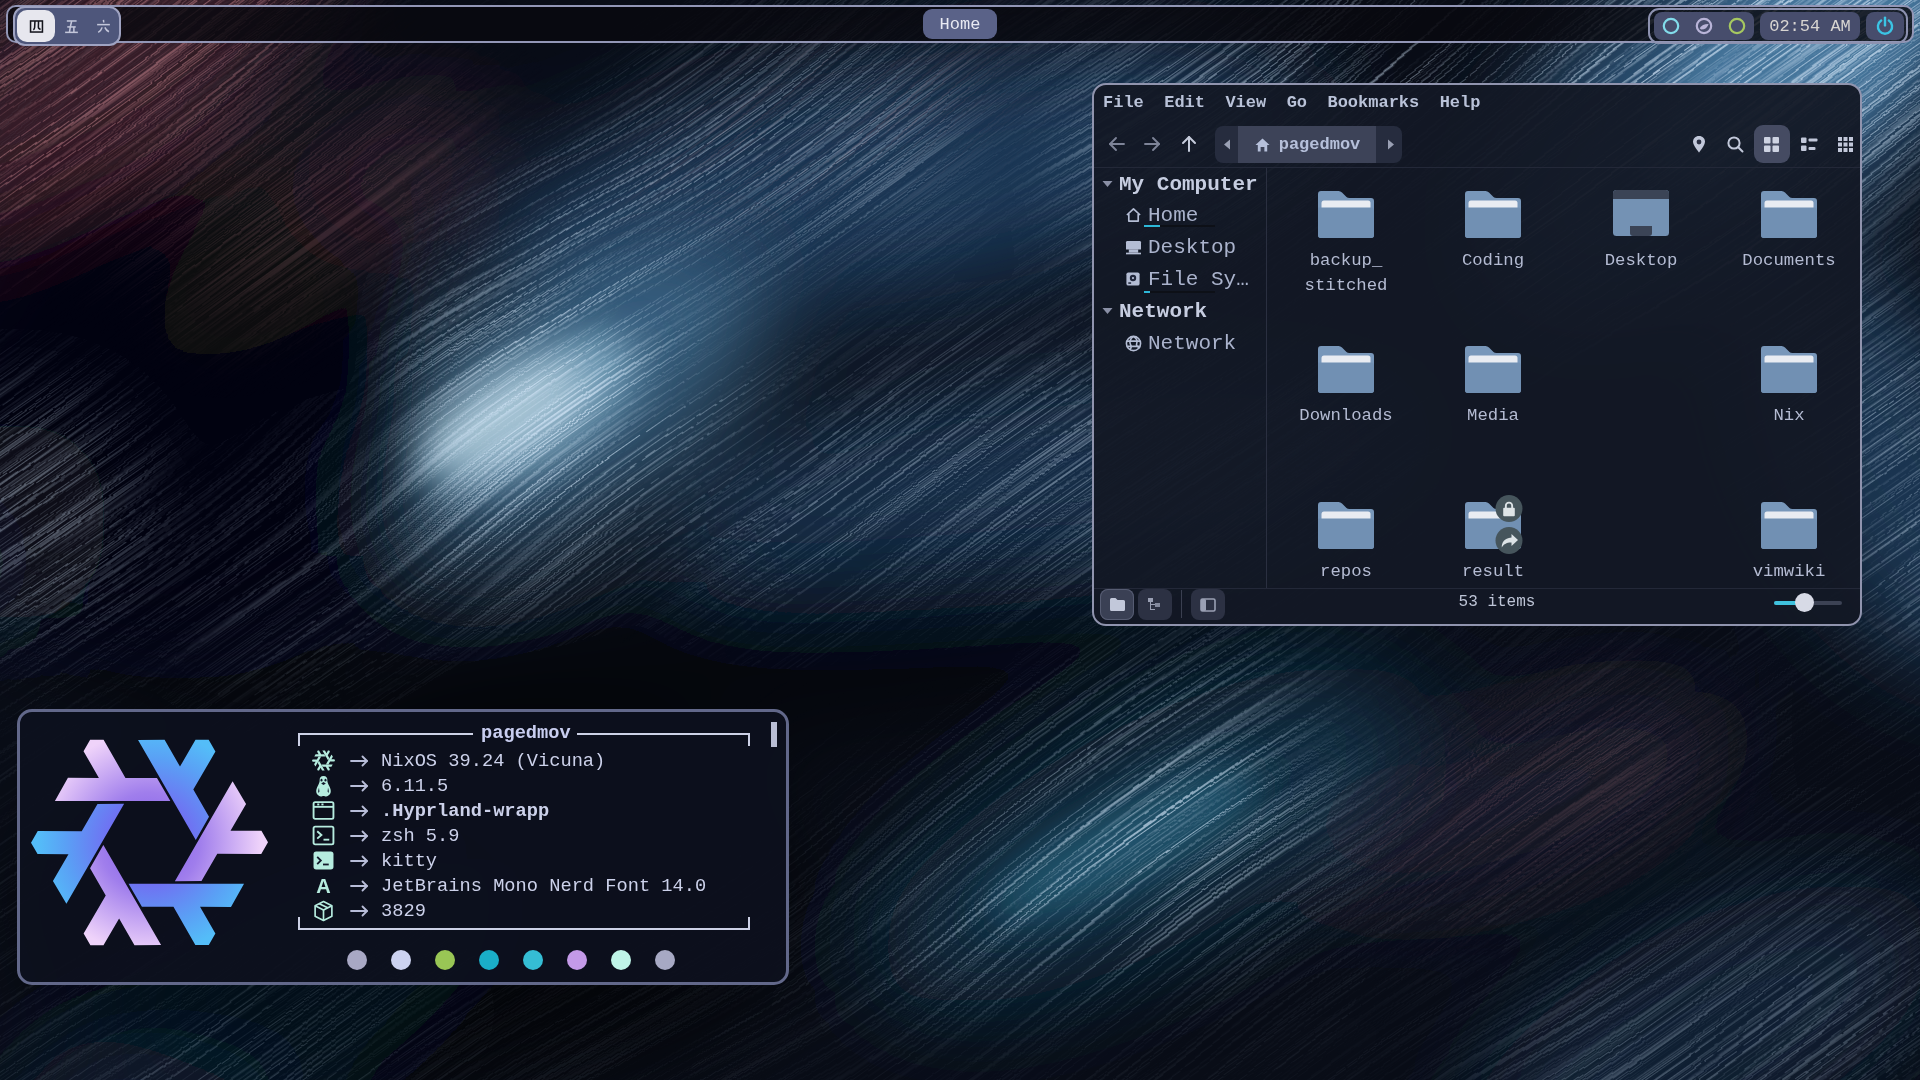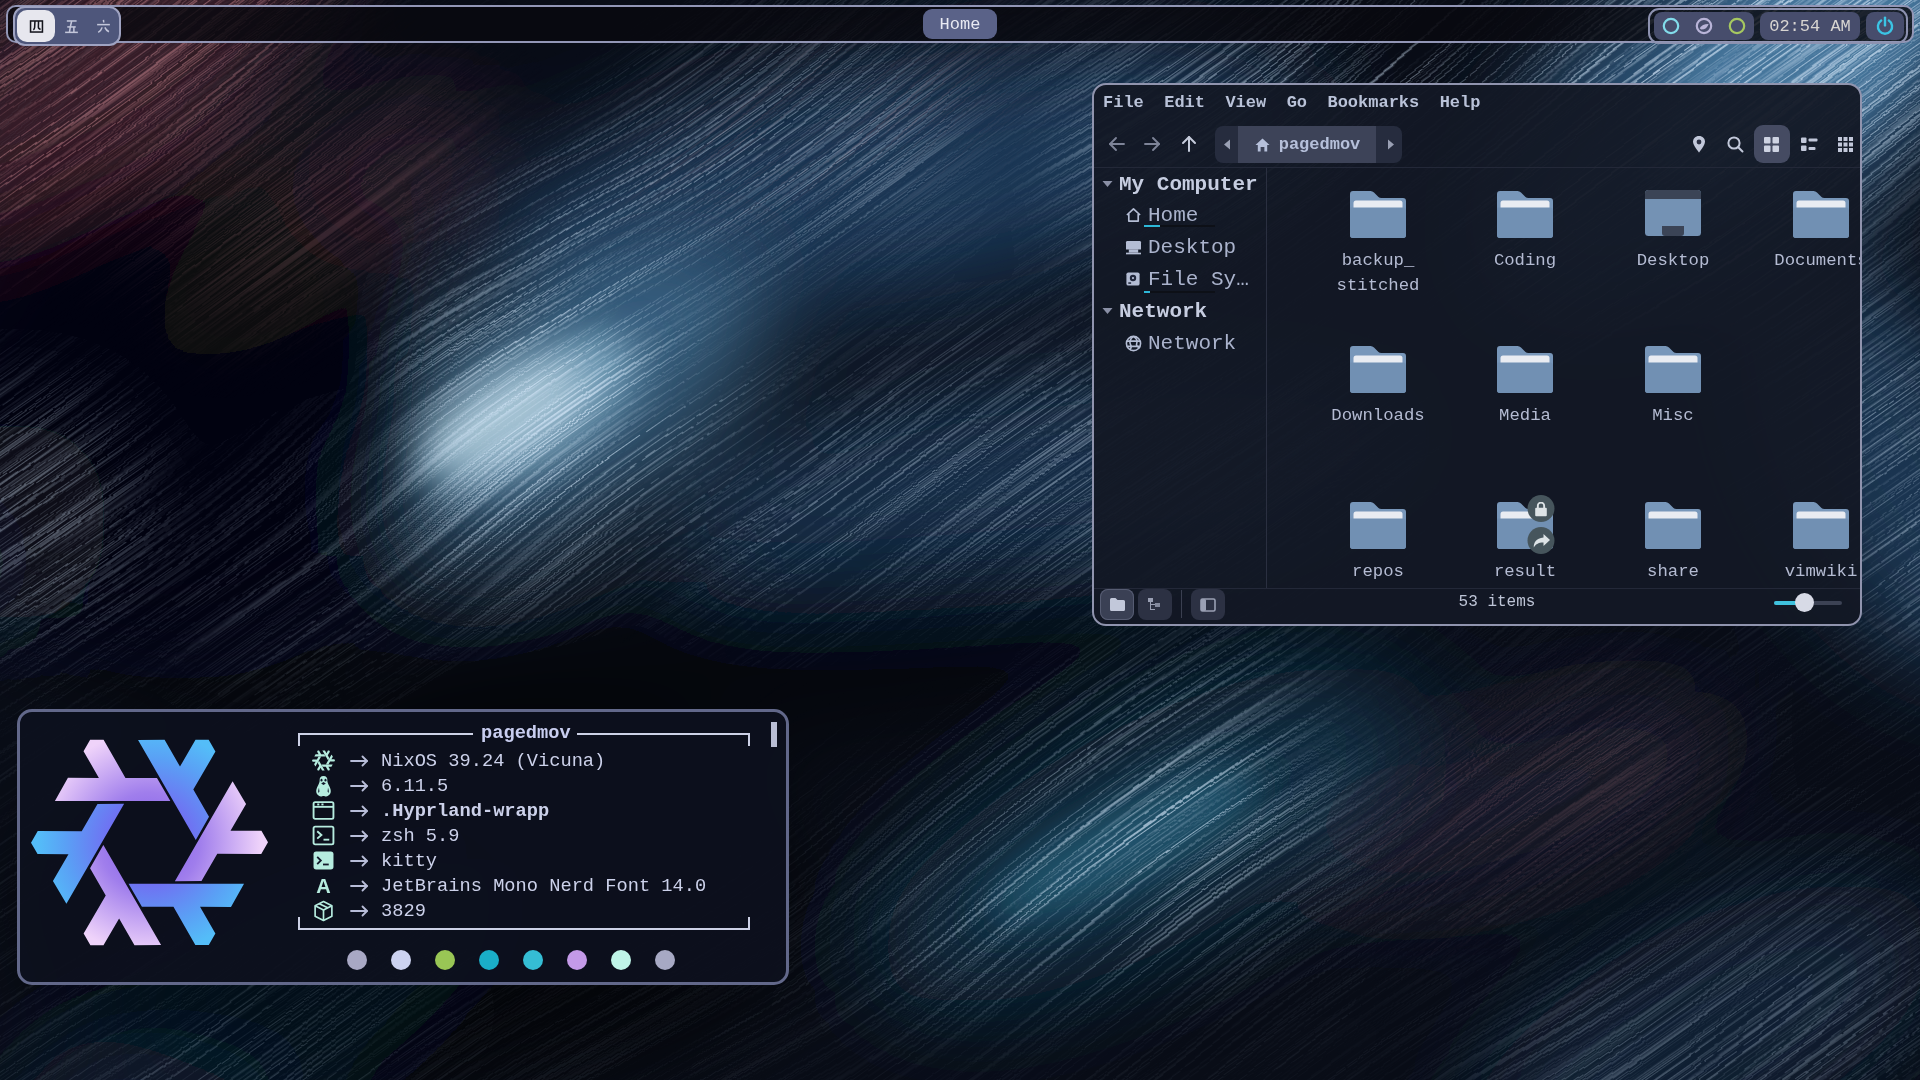--- a/index.html
+++ b/index.html
@@ -50,21 +50,21 @@
   #pathbar { position:absolute; left:121px; top:4px; width:187px; height:37px;
              background:#262c3e; border-radius:8px; }
   #pathseg { position:absolute; left:23px; top:0; width:138px; height:37px; background:#3d4358;
              display:flex; align-items:center; justify-content:center; gap:8px;
              color:#b6c0da; font-size:17px; font-weight:bold; }
   #gridbtn { position:absolute; left:660px; top:3px; width:36px; height:38px; background:#454b62; border-radius:9px; }
   #fmside { position:absolute; left:0; top:83px; width:172px; height:421px; font-size:21px; }
   #fmsep  { position:absolute; left:172px; top:83px; width:1px; height:421px; background:#2a2f40; }
   .sitem { position:absolute; display:flex; align-items:center; color:#aab3cc; }
   .shead { font-weight:bold; color:#c6cde0; }
-  #fmgrid { position:absolute; left:172px; top:83px; width:598px; height:421px;margin-left:32px; }
+  #fmgrid { position:absolute; left:172px; top:83px; width:598px; height:421px; }
   .cell { position:absolute; width:148px; display:flex; flex-direction:column; align-items:center; }
   .clabel { margin-top:9px; font-size:17.3px; color:#b4bbd2; line-height:25px; text-align:center; }
   #fmstatus { position:absolute; left:0; bottom:0; width:100%; height:40px; }
   .sbtn { position:absolute; top:5px; width:34px; height:31px; border-radius:8px; background:#2c3143;
           display:flex; align-items:center; justify-content:center; }
   #sb1 { left:6px; background:#3a4054; box-shadow:0 0 0 1px #565c72 inset; }
   #sb2 { left:44px; }
   #sb3 { left:97px; }
   #sbsep { position:absolute; left:87px; top:6px; width:1px; height:28px; background:#3a3f50; }
   #scount { position:absolute; left:20px; width:100%; top:0; height:36px; display:flex; align-items:center;
@@ -569,50 +569,44 @@
           <use href="#sfolder"></use>
         </svg>
       <div class="clabel">Downloads</div>
     </div>
     <div class="cell" style="left:153px;top:175px">
       <svg width="56" height="51">
           <use href="#sfolder"></use>
         </svg>
       <div class="clabel">Media</div>
     </div>
-    <div class="cell" style="left:301px;top:175px">
-      <svg width="56" height="51">
-          <use href="#sfolder"></use>
-        </svg>
-      <div class="clabel">Misc</div>
+    <div class="cell" style="left:449px;top:175px">
+      <svg width="56" height="51">
+          <use href="#sfolder"></use>
+        </svg>
+      <div class="clabel">Nix</div>
     </div>
     <div class="cell" style="left:6px;top:331px">
       <svg width="56" height="51">
           <use href="#sfolder"></use>
         </svg>
       <div class="clabel">repos</div>
     </div>
     <div class="cell" style="left:153px;top:331px">
       <svg width="56" height="51">
           <use href="#sfolder"></use>
         </svg>
       <svg class="abs" style="left:75px;top:-4.5px;overflow:visible" width="30" height="66" viewBox="0 0 30 66">
         <circle cx="15" cy="13.5" r="13.5" fill="#46555c"></circle>
         <path d="M15 6.7 c-2.6 0 -4.1 1.7 -4.1 4 l0 2.2 h1.9 l0 -2.1 c0 -1.4 0.9 -2.3 2.2 -2.3 c1.3 0 2.2 0.9 2.2 2.3 l0 2.1 h1.9 l0 -2.2 c0 -2.3 -1.5 -4 -4.1 -4 Z" fill="#dde3e6"></path>
         <rect x="9.2" y="12.7" width="11.6" height="8.6" rx="1" fill="#dde3e6"></rect>
         <circle cx="15" cy="45.5" r="13.5" fill="#46555c"></circle>
         <path d="M17.5 39 L24 45 L17.5 51 L17.5 47.5 C12 47.5 9.5 49.5 7.8 52.5 C7.5 48 10 43.3 17.5 42.5 Z" fill="#dde3e6"></path>
       </svg>
       <div class="clabel">result</div>
-    </div>
-    <div class="cell" style="left:301px;top:331px">
-      <svg width="56" height="51">
-          <use href="#sfolder"></use>
-        </svg>
-      <div class="clabel">share</div>
     </div>
     <div class="cell" style="left:449px;top:331px">
       <svg width="56" height="51">
           <use href="#sfolder"></use>
         </svg>
       <div class="clabel">vimwiki</div>
     </div>
   </div>
   <div id="fmstatus">
     <div class="sbtn" id="sb1">

